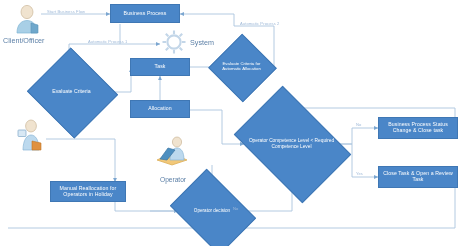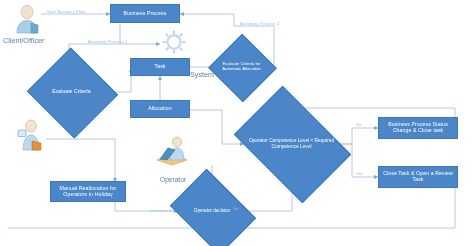--- a/index.html
+++ b/index.html
@@ -116,21 +116,21 @@
   <div class="icon" style="left:160px;top:28px;width:28px;height:28px;">
     <svg viewBox="0 0 28 28" width="28" height="28" xmlns="http://www.w3.org/2000/svg">
       <g fill="none" stroke="#c3d6e8" stroke-width="2.1">
         <circle cx="14" cy="14" r="6.6"></circle>
         <path d="M14,2.5 L14,6 M14,22 L14,25.5 M2.5,14 L6,14 M22,14 L25.5,14
                  M5.8,5.8 L8.3,8.3 M19.7,19.7 L22.2,22.2
                  M22.2,5.8 L19.7,8.3 M8.3,19.7 L5.8,22.2"></path>
       </g>
     </svg>
   </div>
-  <div class="actor-label" style="left:190px;top:38px;margin-top:32px;">System</div>
+  <div class="actor-label" style="left:190px;top:38px;">System</div>
 
   <div class="icon" style="left:14px;top:119px;width:32px;height:32px;">
     <svg viewBox="0 0 32 32" width="32" height="32" xmlns="http://www.w3.org/2000/svg">
       <ellipse cx="17" cy="7" rx="5.4" ry="6" fill="#f0e3cf" stroke="#cbb79a" stroke-width="0.7"></ellipse>
       <path d="M9,31 C9,21 13,16 17,16 C21.5,16 25,21 25,31 Z" fill="#bcd9ee" stroke="#89b6d6" stroke-width="0.7"></path>
       <rect x="4" y="11" width="8" height="6.5" rx="0.8" fill="#d8e8f4" stroke="#7fa8c8" stroke-width="0.7"></rect>
       <path d="M18,22 L27,24 L27,31 L18,31 Z" fill="#e0913f" stroke="#bf7527" stroke-width="0.6"></path>
     </svg>
   </div>
 

